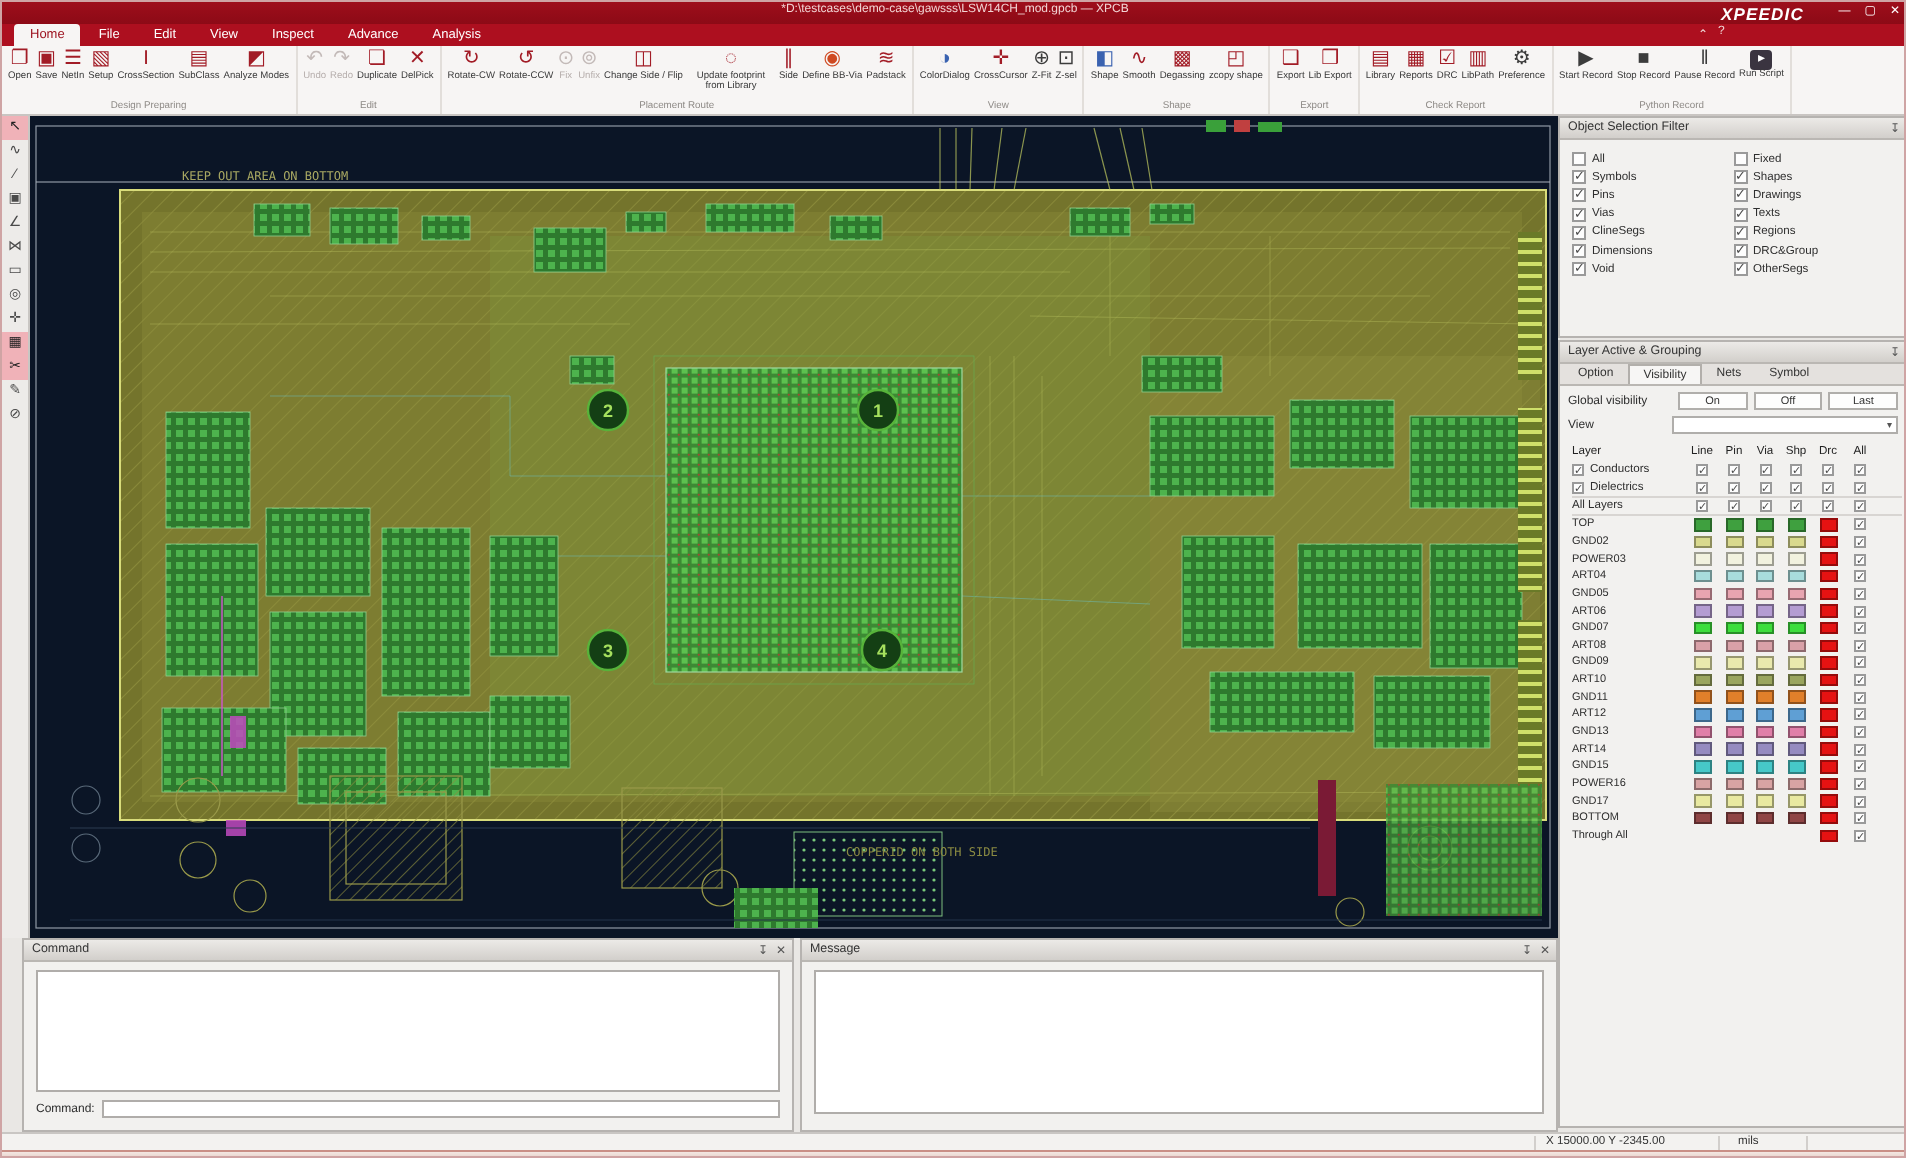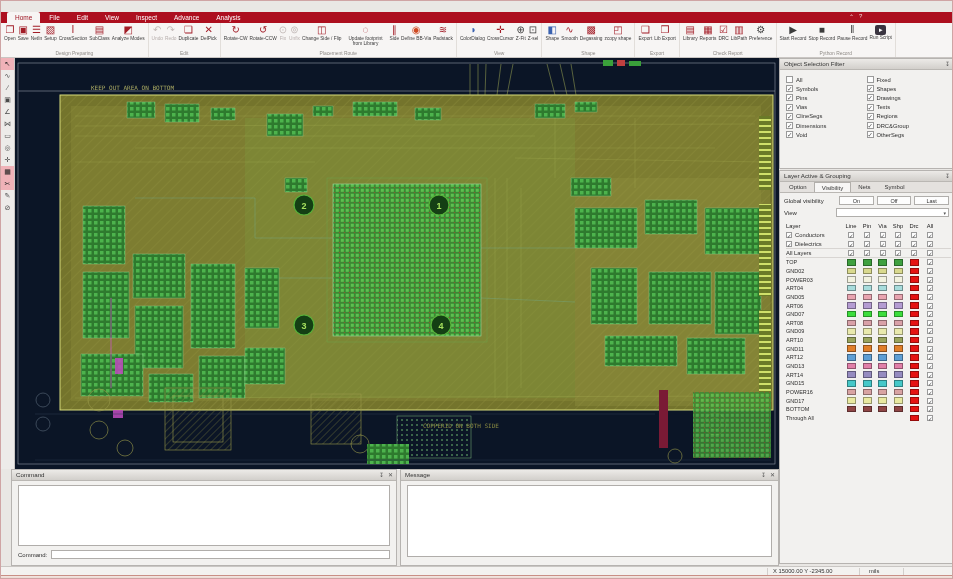--- a/index.html
+++ b/index.html
@@ -93,20 +93,29 @@
   .sdiv{position:absolute;top:1px;width:1px;height:7px;background:#d2cfcc;}
   .scoord{position:absolute;left:772px;top:1px;font-size:5.8px;color:#333;}
   .sunits{position:absolute;left:868px;top:1px;font-size:5.8px;color:#333;}
   .bottom-strip{position:absolute;left:0;top:574px;width:953px;height:5px;background:linear-gradient(#f3e7e2,#e3cac2);border-top:1px solid #c98f86;}
 </style>
 </head>
 <body>
 
 <div class="window">
 
+  <div class="titlebar">
+    <div class="title">*D:\testcases\demo-case\gawsss\LSW14CH_mod.gpcb — XPCB</div>
+    <div class="logo">XPEEDIC</div>
+    <div class="win-controls">
+      <span>—</span>
+      <span>▢</span>
+      <span>✕</span>
+    </div>
+  </div>
 
   <div class="menubar">
     <div class="tabs" id="menu-tabs">
         <div class="tab active">Home</div>
         <div class="tab">File</div>
         <div class="tab">Edit</div>
         <div class="tab">View</div>
         <div class="tab">Inspect</div>
         <div class="tab">Advance</div>
         <div class="tab">Analysis</div>

